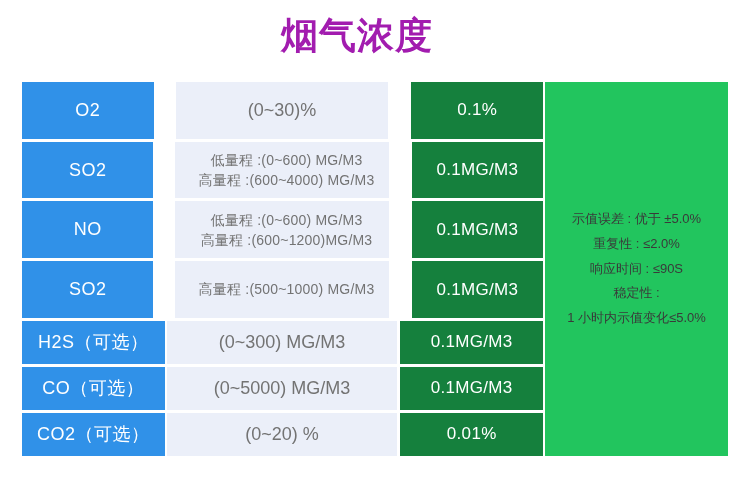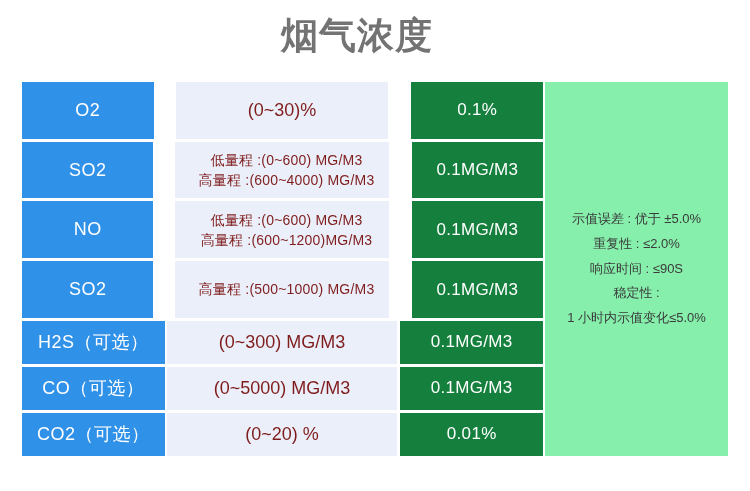--- a/index.html
+++ b/index.html
@@ -17,21 +17,21 @@
 
   
   .page-title {
     position: absolute;
     left: 0;
     top: 10px;
     width: 714px;
     text-align: center;
     font-size: 37px;
     font-weight: bold;
-    color: #737373;
+    color: #a21caf;
     letter-spacing: 1px;
     line-height: 52px;
     white-space: nowrap;
   }
 
   
   .spec-table {
     position: absolute;
     left: 22px;
     top: 82px;
@@ -79,21 +79,21 @@
     background: #3091e8;
     color: #ffffff;
     font-size: 18px;
     letter-spacing: 0.5px;
   }
 
   .cell-range {
     width: 233px;
     margin-right: 3px;
     background: #ebeff9;
-    color: #7f1d1d;
+    color: #737373;
     font-size: 18px;
     flex-direction: column;
     line-height: 1.45;
   }
 
   .cell-range.two-line {
     font-size: 14px;
     letter-spacing: 0.2px;
     padding-left: 9px;
   }
@@ -110,21 +110,21 @@
     letter-spacing: 0.3px;
   }
 
   
   .cell-notes {
     position: absolute;
     left: 523px;
     top: 0;
     width: 183px;
     height: 374px;
-    background: #86efac;
+    background: #22c55e;
     color: #3a3a3a;
     display: flex;
     flex-direction: column;
     align-items: center;
     justify-content: center;
     box-sizing: border-box;
     font-size: 13px;
     line-height: 1.92;
     text-align: center;
   }

